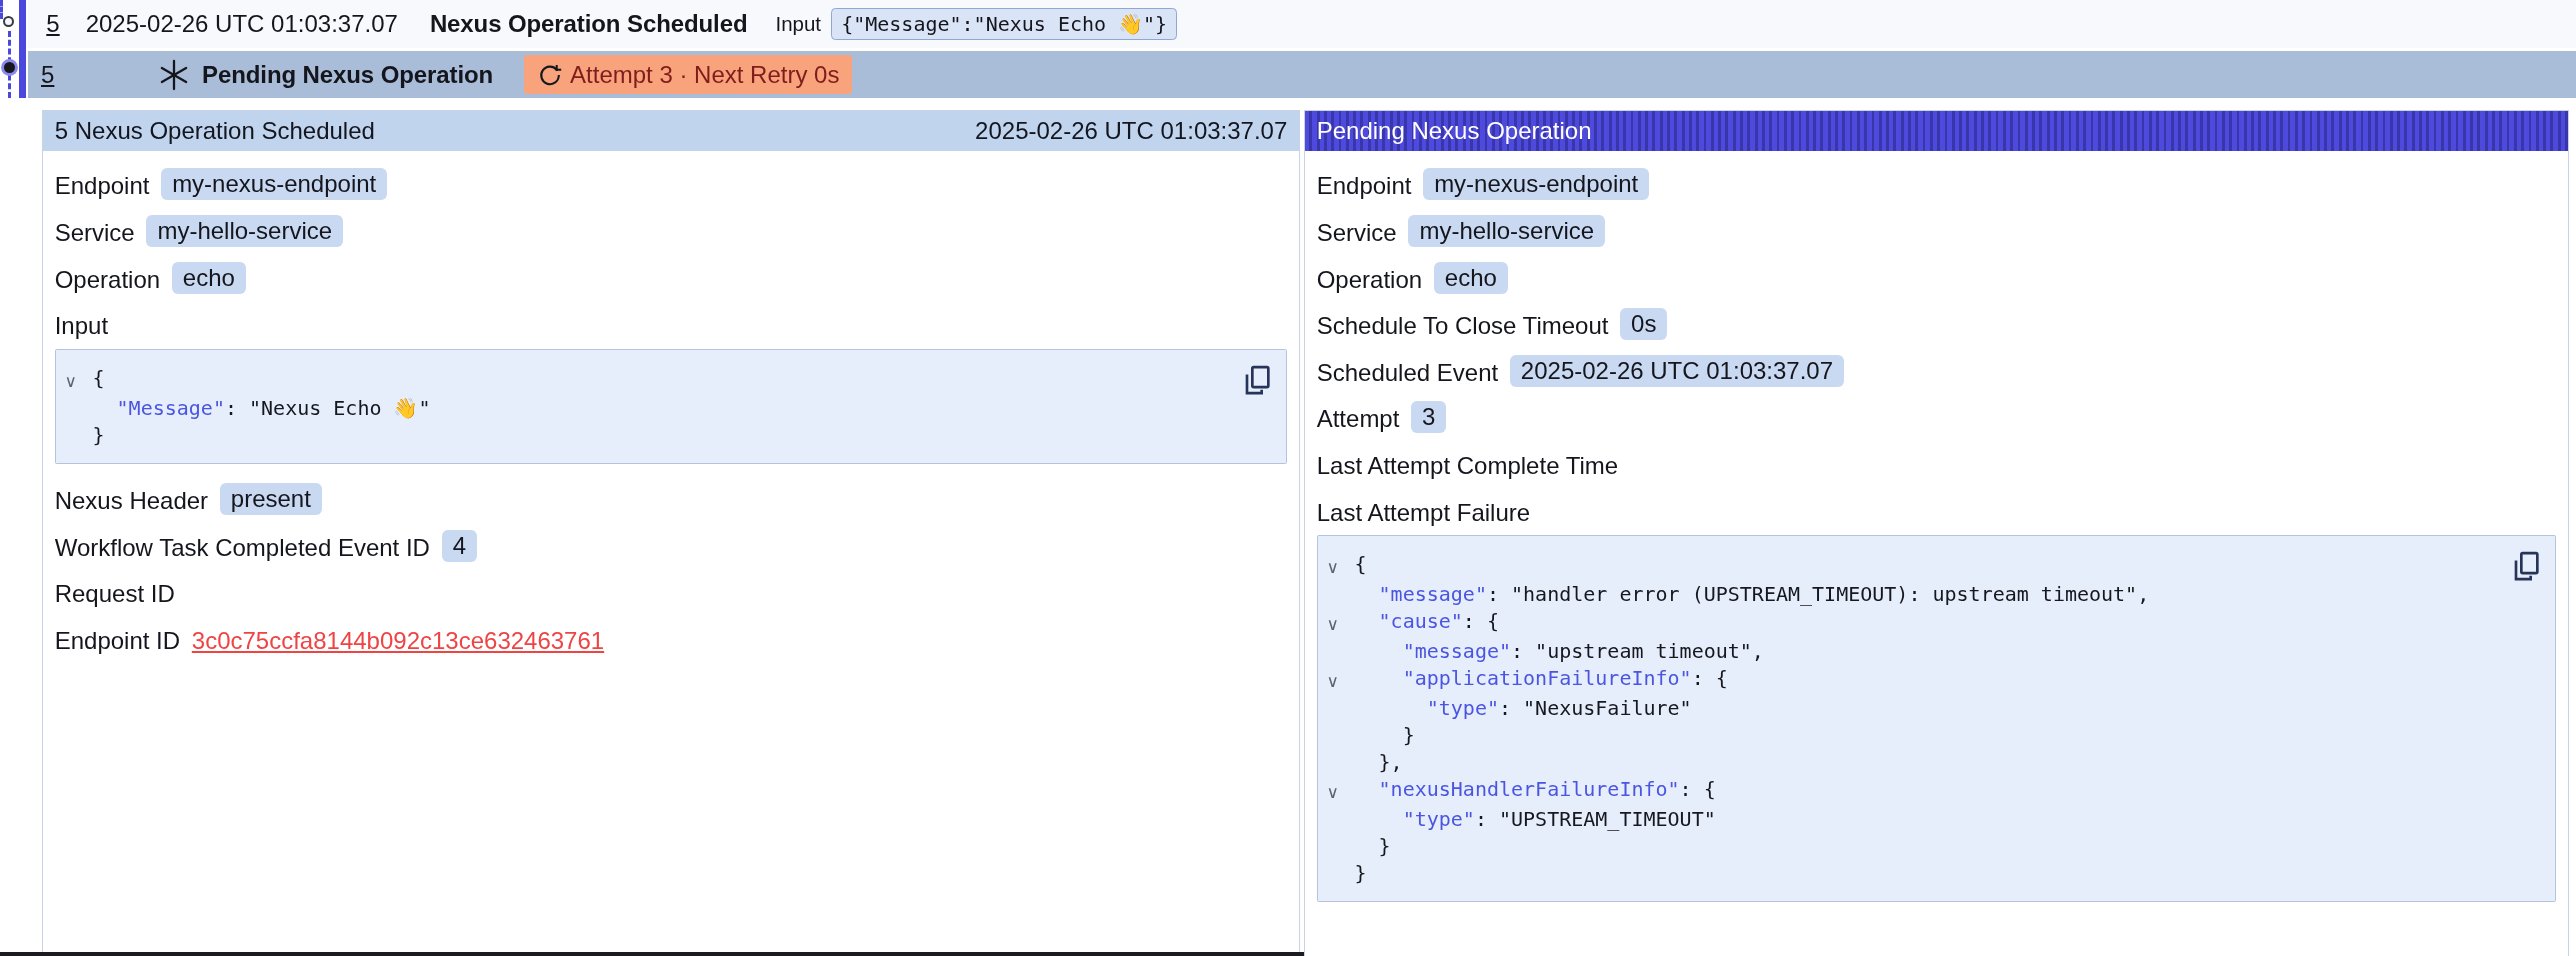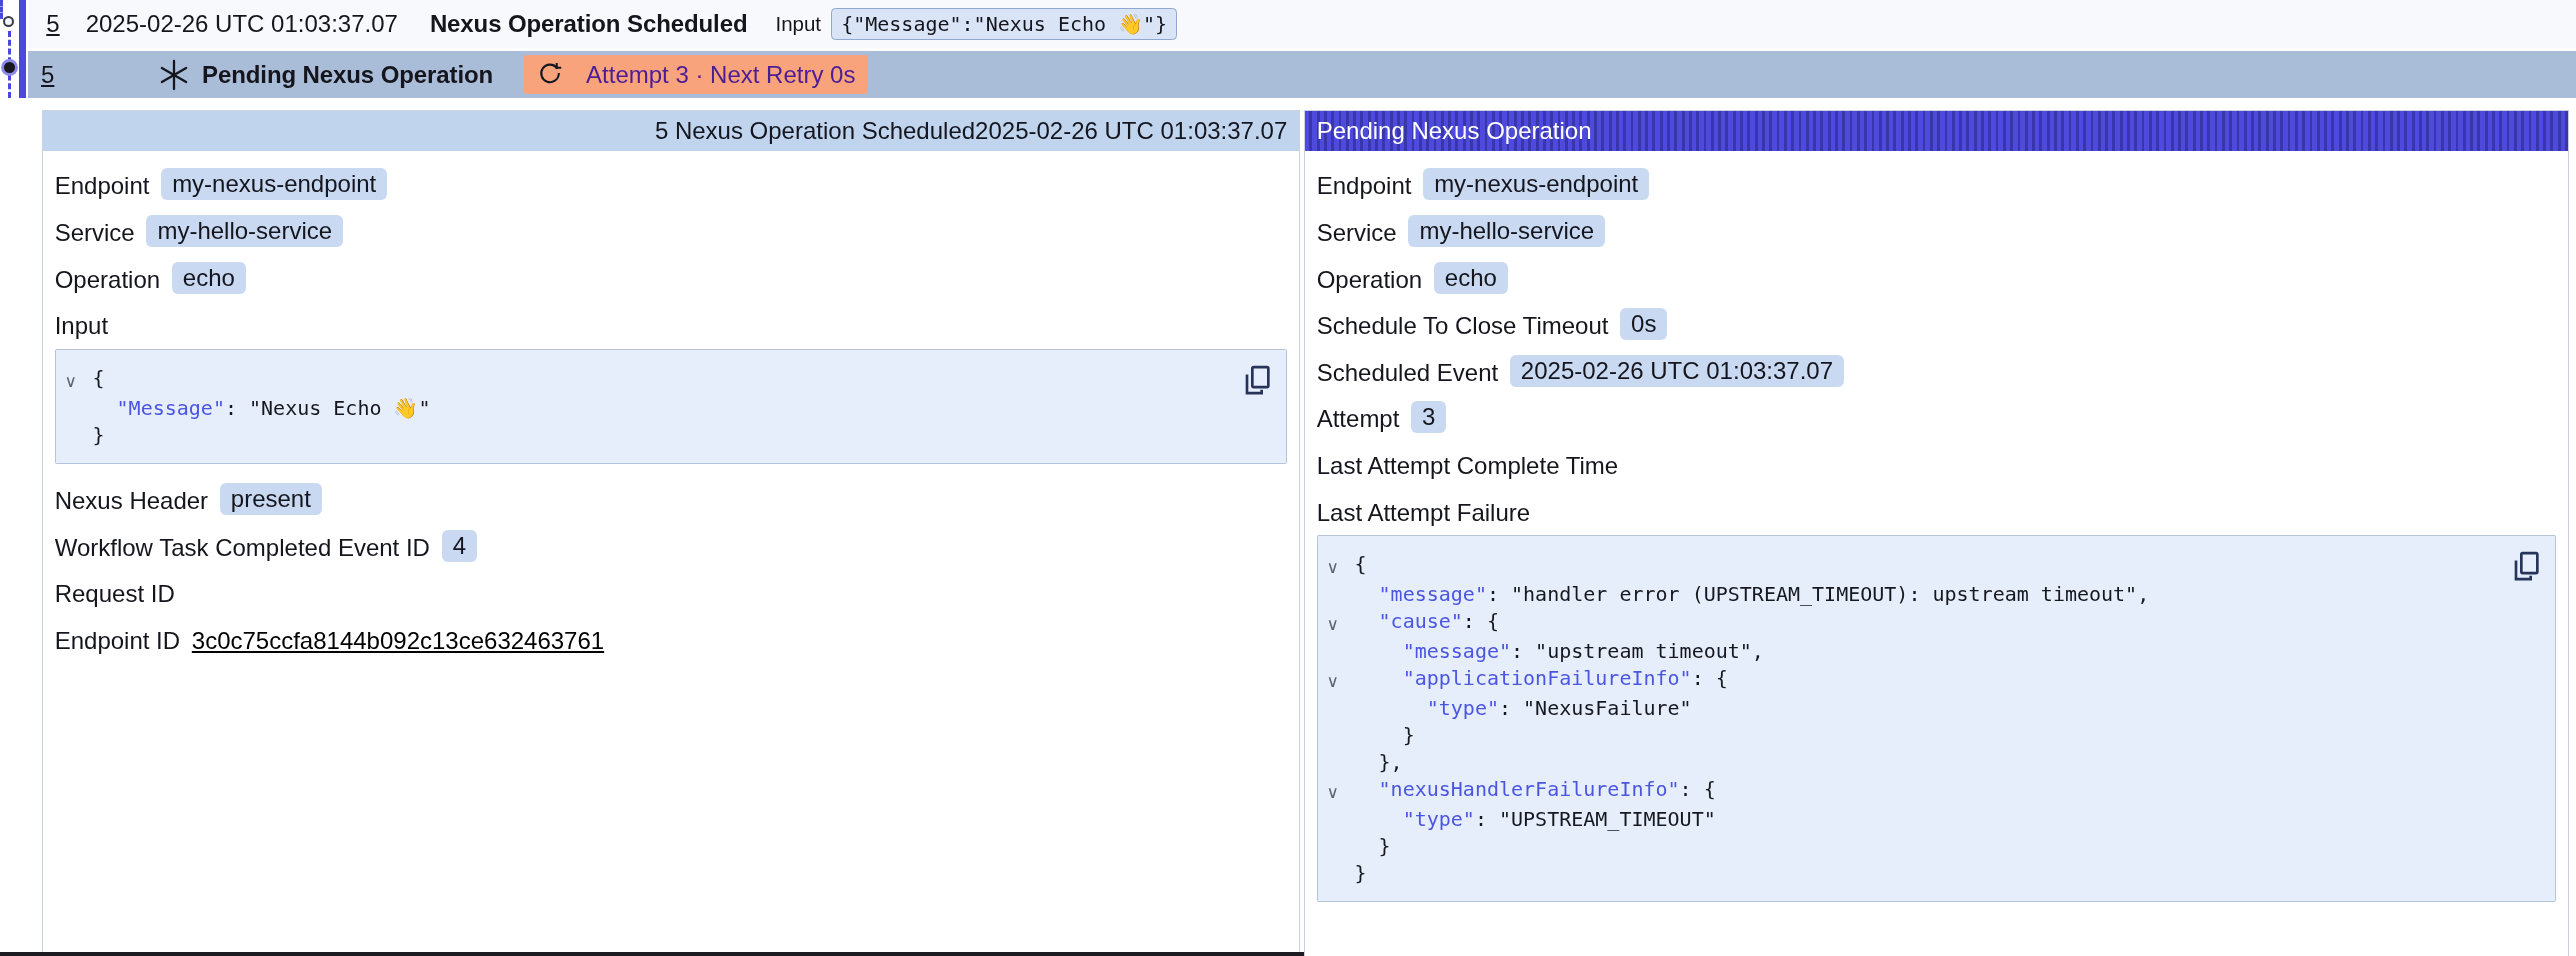--- a/index.html
+++ b/index.html
@@ -15,35 +15,35 @@
 
   
   .row1 { position:absolute; left:28px; right:0; top:0; height:48px; background:#f8f9fc; display:flex; align-items:center; padding-left:18.3px; font-size:24px; }
   .row2 { position:absolute; left:28px; right:0; top:51px; height:47px; background:#a9bcd8; display:flex; align-items:center; padding-left:13px; font-size:24px; }
   .ev-id { text-decoration:underline; color:#15161d; margin-right:26px; }
   .ev-time { margin-right:32px; }
   .ev-title { font-weight:700; margin-right:28px; letter-spacing:-0.1px; }
   .input-label { font-size:20.5px; margin-right:10.3px; }
   .input-chip { font-family:"DejaVu Sans Mono", monospace; font-size:20px; background:#dae4f7; border:1.5px solid #90a7d1; border-radius:4.4px; padding:2.9px 8.8px; white-space:pre; }
   .asterisk-icon { width:32px; height:32px; margin:0 11.7px 0 78px; }
-  .retry-badge { display:flex; align-items:flex-start; gap:23px; background:#f8a37c; border-radius:2.9px; padding:5.9px 13px; margin-left:2.9px; color:#4c1d95; }
+  .retry-badge { display:flex; align-items:flex-end; gap:7px; background:#f8a37c; border-radius:2.9px; padding:5.9px 13px; margin-left:2.9px; color:#7f1d1d; }
   .retry-badge svg { width:26px; height:26px; }
 
   
   .panel { position:absolute; top:110px; background:#fff; border:1.5px solid #c9d3e2; }
   .panel-left  { left:42px;  width:1258px; height:849px; border-bottom:none; }
   .panel-right { left:1304px; width:1265px; height:849px; border-bottom:none; }
   .panel-head { height:40px; display:flex; align-items:center; justify-content:space-between; padding:0 11.7px; font-size:24px; }
-  .panel-head.plain { background:#c0d4ee; color:#14161f;justify-content:flex-end; }
+  .panel-head.plain { background:#c0d4ee; color:#14161f; }
   .panel-head.striped { background:repeating-linear-gradient(90deg,#4e4ade 0 4.4px,#3936ac 4.4px 7.3px); color:#ffffff; font-weight:500; }
   .panel-body { padding:2.9px 11.7px 0 11.7px; }
 
   .field { display:flex; align-items:flex-end; gap:11.7px; margin:14.6px 0; min-height:32px; font-size:24px; }
   .badge { background:#c9d9f2; border-radius:5.9px; padding:2px 11px; }
-  .link-value { text-decoration:underline; color:#000000; }
+  .link-value { text-decoration:underline; color:#ef4444; }
 
   
   .code-block { position:relative; background:#e7eefb; border:1.5px solid #b5c3dd; border-radius:1.5px; padding:14.6px 59px 14.6px 8.8px; margin:8.8px 0 19px 0; }
   .json-line { display:flex; font-family:"DejaVu Sans Mono", monospace; font-size:20px; line-height:27px; white-space:pre; color:#16181f; }
   .chev { flex:none; width:28px; font-size:17px; color:#5b6472; padding-top:2.9px; font-family:"Liberation Sans",sans-serif; }
   .j-k { color:#4a55e2; }
   .j-p { color:#16181f; }
   .j-s { color:#16181f; }
   .copy-btn { position:absolute; top:13px; right:13px; width:32px; height:35px; background:none; border:none; cursor:pointer; }
   .copy-btn svg { width:32px; height:35px; }

